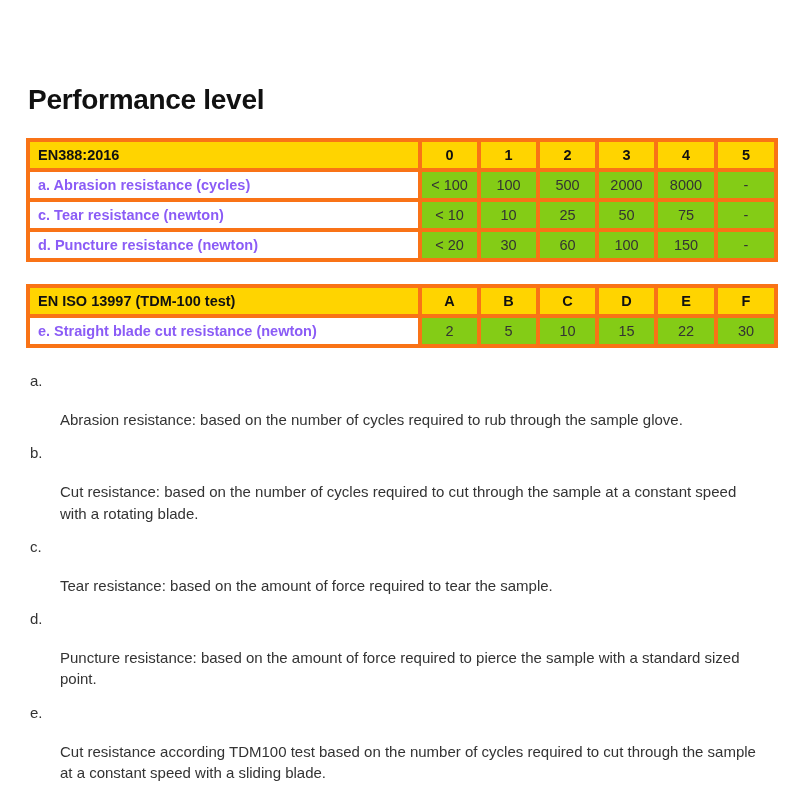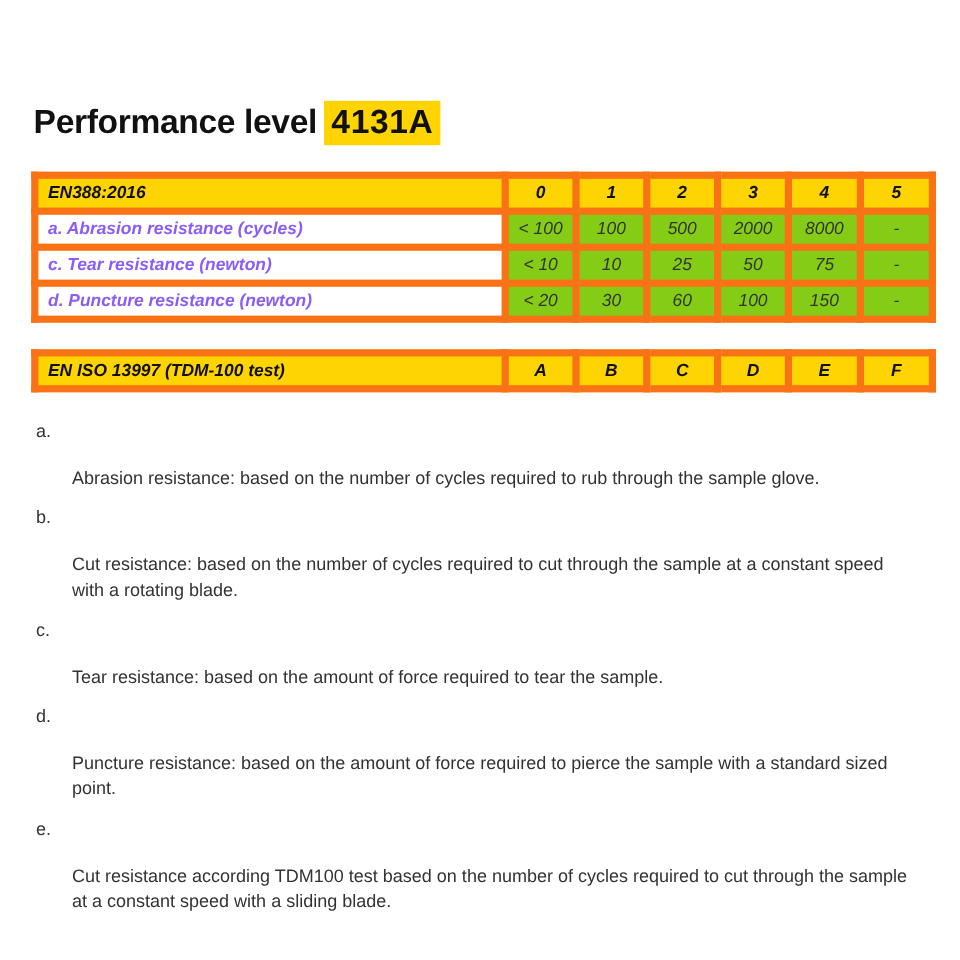--- a/index.html
+++ b/index.html
@@ -50,26 +50,25 @@
   
   table {
     border-collapse: collapse;
     width: 748px;
     table-layout: fixed;
   }
   .tbl {
     margin-bottom: 22px;
   }
   .tbl td, .tbl th {
-    border: 6px solid #f97316;
+    border: 4px solid #f97316;
     font-size: 14.5px;
     height: 30px;
     padding: 0 8px;
     box-sizing: border-box;
-    font-style: italic;
   }
   .hdr-label {
     background: #FFD400;
     font-weight: bold;
     text-align: left;
     font-size: 14.5px;
     color: #111111;
   }
   .hdr-num {
     background: #FFD400;
@@ -114,21 +113,20 @@
     margin-top: 39px;
   }
 </style>
 </head>
 <body>
 
 <div class="page">
 
   <div class="title-row">
     <span class="title-text">Performance level</span>
-    <span class="title-level">4131A</span>
   </div>
 
   <table class="tbl">
     <colgroup>
       <col style="width:392px">
       <col style="width:59px">
       <col style="width:59px">
       <col style="width:59px">
       <col style="width:59px">
       <col style="width:60px">
@@ -187,20 +185,29 @@
     <tbody>
       <tr>
         <td class="hdr-label">EN ISO 13997 (TDM-100 test)</td>
         <td class="hdr-num">A</td>
         <td class="hdr-num">B</td>
         <td class="hdr-num">C</td>
         <td class="hdr-num">D</td>
         <td class="hdr-num">E</td>
         <td class="hdr-num">F</td>
       </tr>
+      <tr>
+        <td class="row-label">e. Straight blade cut resistance (newton)</td>
+        <td class="cell">2</td>
+        <td class="cell">5</td>
+        <td class="cell">10</td>
+        <td class="cell">15</td>
+        <td class="cell">22</td>
+        <td class="cell">30</td>
+      </tr>
     </tbody>
   </table>
 
   <div class="notes">
     <div class="note">
       <div class="note-key">a.</div>
       <div class="note-text">Abrasion resistance: based on the number of cycles required to rub through the sample glove.</div>
     </div>
     <div class="note">
       <div class="note-key">b.</div>

